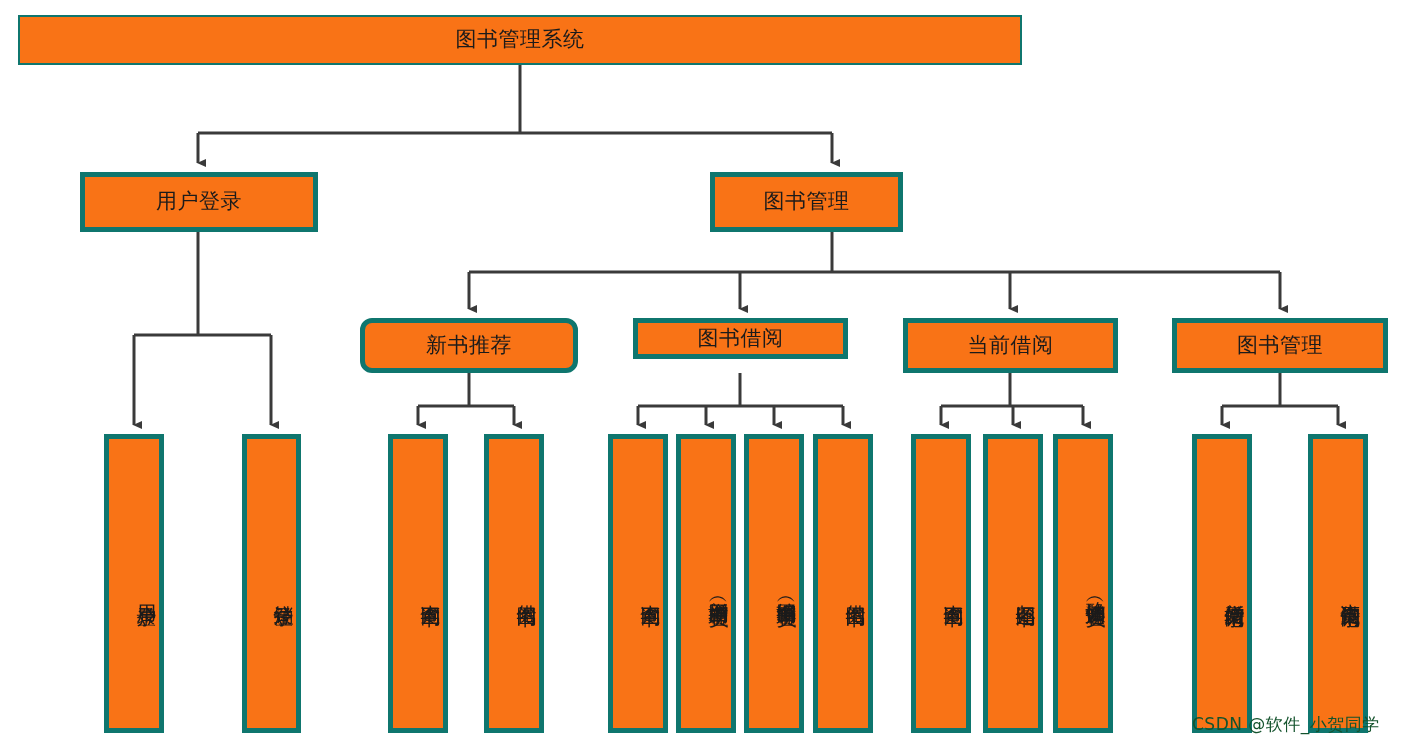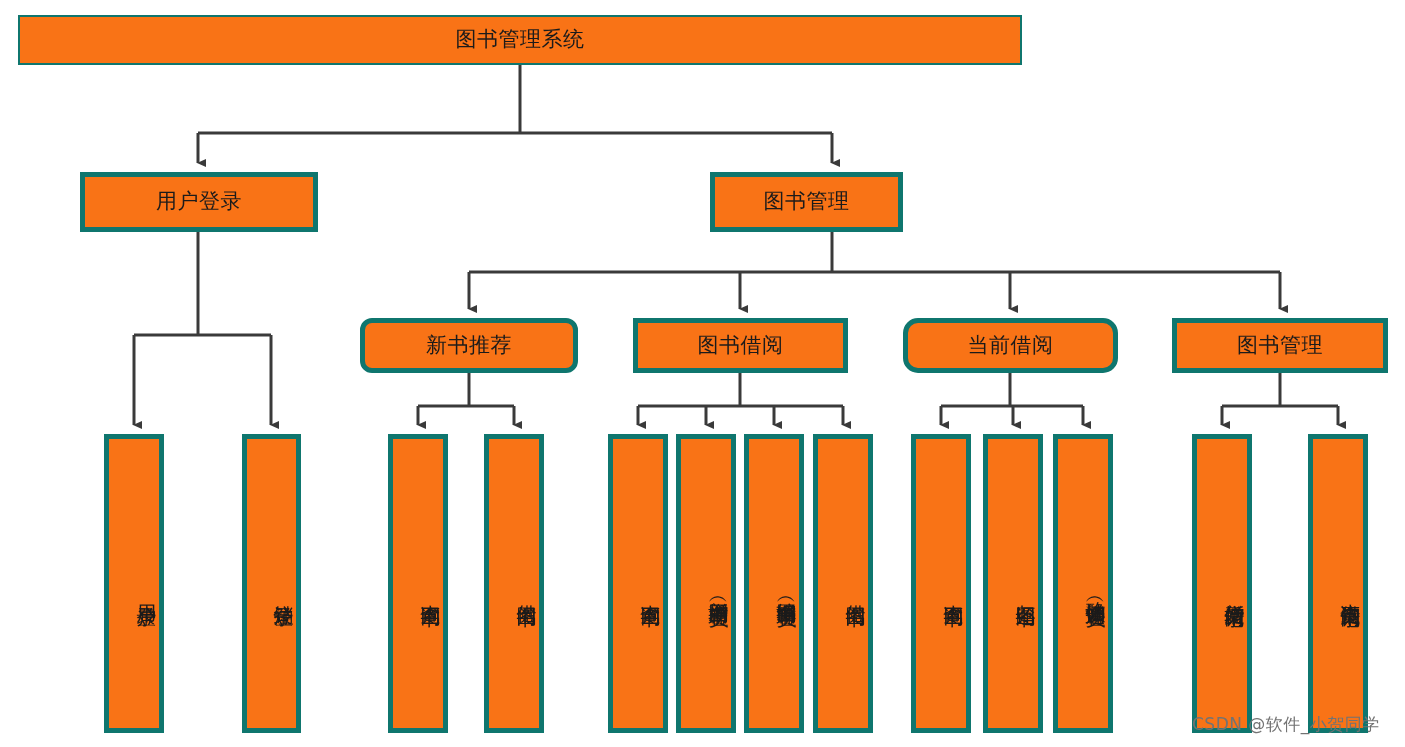--- a/index.html
+++ b/index.html
@@ -117,33 +117,33 @@
       <path d="M 1338 406 L 1338 425" marker-end="url(#arrowhead)"></path>
     </g>
   </svg>
 
   <div class="node node-h" style="left: 18px; top: 15px; width: 1004px; height: 50px; border-width: 2px;">图书管理系统</div>
 
   <div class="node node-h" style="left: 80px; top: 172px; width: 238px; height: 60px;">用户登录</div>
   <div class="node node-h" style="left: 710px; top: 172px; width: 193px; height: 60px;">图书管理</div>
 
   <div class="node node-h" style="left: 360px; top: 318px; width: 218px; height: 55px; border-radius: 12px;">新书推荐</div>
-  <div class="node node-h" style="left: 633px; top: 318px; width: 215px; height: 55px;">图书借阅</div>
-  <div class="node node-h" style="left: 903px; top: 318px; width: 215px; height: 55px; border-radius: 15px;">当前借阅</div>
+  <div class="node node-h" style="left: 633px; top: 318px; width: 215px; height: 41px;">图书借阅</div>
+  <div class="node node-h" style="left: 903px; top: 318px; width: 215px; height: 55px;">当前借阅</div>
   <div class="node node-h" style="left: 1172px; top: 318px; width: 216px; height: 55px;">图书管理</div>
 
   <div class="node node-v" style="left: 104px; top: 434px; width: 60px; height: 299px;">用户登录</div>
   <div class="node node-v" style="left: 242px; top: 434px; width: 59px; height: 299px;">注销登录</div>
   <div class="node node-v" style="left: 388px; top: 434px; width: 60px; height: 299px;">查询图书</div>
   <div class="node node-v" style="left: 484px; top: 434px; width: 60px; height: 299px;">借阅图书</div>
   <div class="node node-v" style="left: 608px; top: 434px; width: 60px; height: 299px;">查询图书</div>
   <div class="node node-v" style="left: 676px; top: 434px; width: 60px; height: 299px;">新增图书（管理员）</div>
   <div class="node node-v" style="left: 744px; top: 434px; width: 60px; height: 299px;">编辑图书（管理员）</div>
   <div class="node node-v" style="left: 813px; top: 434px; width: 60px; height: 299px;">借阅图书</div>
   <div class="node node-v" style="left: 911px; top: 434px; width: 60px; height: 299px;">查询图书</div>
   <div class="node node-v" style="left: 983px; top: 434px; width: 60px; height: 299px;">归还图书</div>
   <div class="node node-v" style="left: 1053px; top: 434px; width: 60px; height: 299px;">确认归还（管理员）</div>
   <div class="node node-v" style="left: 1192px; top: 434px; width: 60px; height: 299px;">新增借阅记录</div>
   <div class="node node-v" style="left: 1308px; top: 434px; width: 60px; height: 299px;">查询借阅记录</div>
 
-  <div class="watermark" style="left: 1192px; top: 713px; color: #737373;">CSDN @软件_小贺同学</div>
+  <div class="watermark" style="left: 1192px; top: 713px; color: #14532d;">CSDN @软件_小贺同学</div>
 
 </div>
 
 </body></html>

